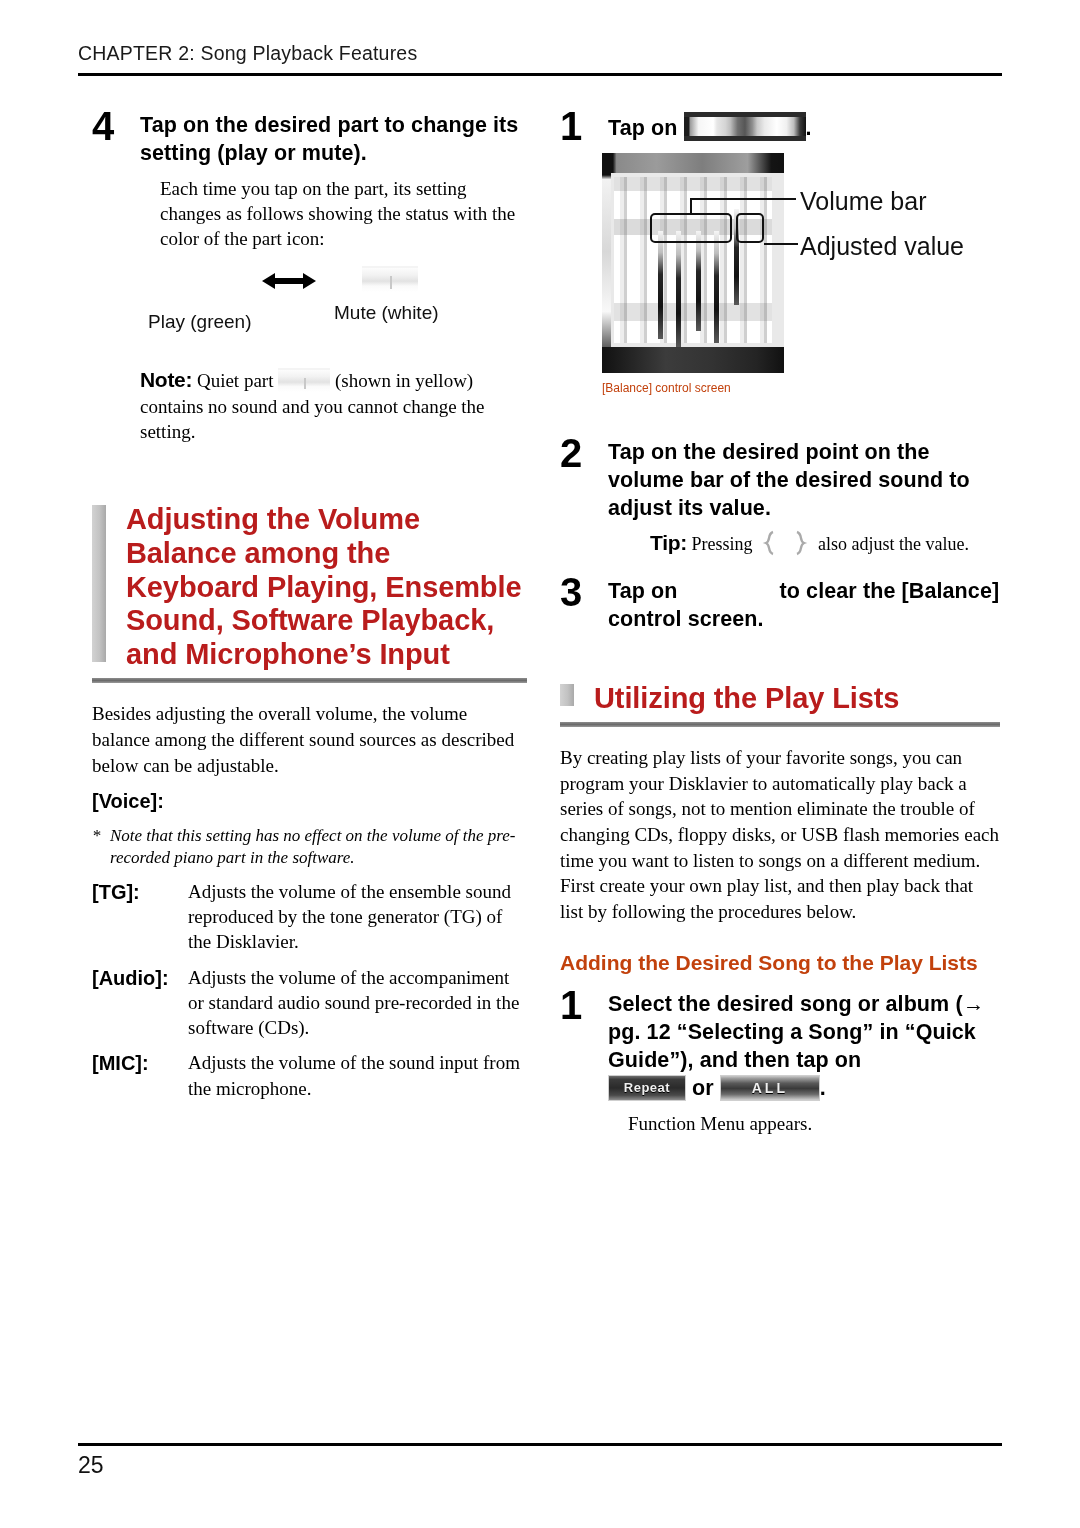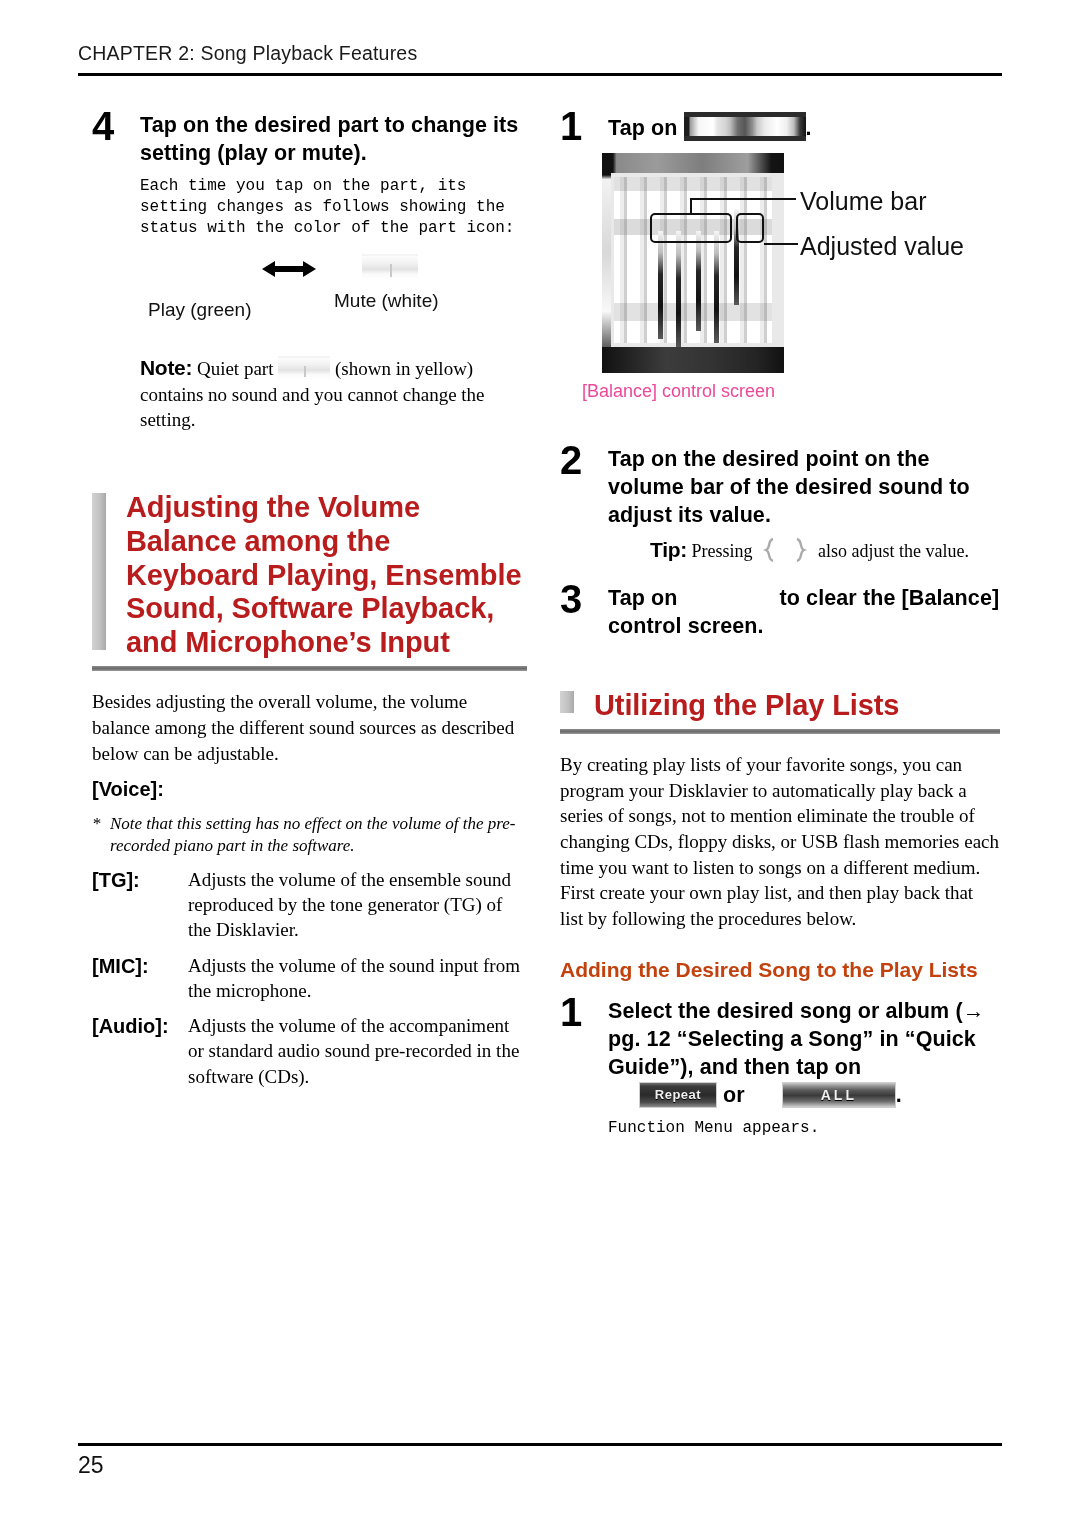--- a/index.html
+++ b/index.html
@@ -49,24 +49,25 @@
   }
   .step-title {
     font-family: "Liberation Sans", sans-serif;
     font-weight: bold;
     font-size: 21.5px;
     line-height: 1.30;
     letter-spacing: .1px;
     color: #000;
   }
   .step-body {
-    font-family: Liberation Mono, monospace;
-    font-size: 16px;
+    font-family: Liberation Serif, serif;
+    font-size: 19px;
     line-height: 1.33;
     margin-top: 8px;
+    margin-left: 20px;
   }
 
   
   .body-text {
     font-family: "Liberation Serif", serif;
     font-size: 19px;
     line-height: 1.35;
   }
 
   
@@ -232,36 +233,35 @@
 
   
   .icon-key {
     display: inline-block;
     vertical-align: -6px;
     height: 26px;
     position: relative;
     background: linear-gradient(to bottom, #6f6f6f 0%, #3b3b3b 14%, #2a2a2a 50%, #4a4a4a 80%, #8d8d8d 100%);
     padding: 0;
     border: 1px solid #cfcfcf;
-    margin-left: 31px;
   }
   .icon-key .keytext {
     position: absolute;
     left: 0; right: 0; top: 50%;
     transform: translateY(-50%);
     text-align: center;
     font-family: "Liberation Sans", sans-serif;
     font-weight: bold;
     font-size: 13px;
     letter-spacing: .5px;
     color: #f0f0f0;
     text-shadow: 0 1px 0 #000;
   }
   .icon-key.repeat { width: 78px; }
-  .icon-key.all    { width: 114px;
+  .icon-key.all    { width: 100px;
     background: linear-gradient(to bottom,#c9c9c9 0%,#9d9d9d 10%,#5a5a5a 30%,#3a3a3a 52%,#6a6a6a 76%,#d0d0d0 100%); }
   .icon-key.all .keytext { font-size: 14px; letter-spacing: 3px; }
 
   
   .figure { position: relative; margin-top: 10px; }
   .lcd {
     position: relative;
     width: 182px; height: 220px;
     margin-left: 42px;
     background: #e9e9e9;
@@ -299,25 +299,25 @@
   }
   .callout-line { position: absolute; background: #111; }
   .callout-label {
     position: absolute;
     font-family: "Liberation Sans", sans-serif;
     font-size: 25px;
     color: #111;
     white-space: nowrap;
   }
   .fig-caption {
-    margin-left: 22px;
+    margin-left: 42px;
     margin-top: 8px;
     font-family: "Liberation Sans", sans-serif;
-    font-size: 18px;
-    color: #ec4899;
+    font-size: 12px;
+    color: #c2410c;
   }
   .small-label {
     font-family: "Liberation Sans", sans-serif;
     font-size: 19px;
     color: #111;
   }
 
   
   .legend {
     margin-top: 14px;
@@ -395,27 +395,27 @@
         <span class="star">*</span>
         <span>Note that this setting has no effect on the volume of the pre-recorded piano part in the software.</span>
       </div>
 
       <div class="defrow">
         <div class="defterm">[TG]:</div>
         <div class="defdesc">Adjusts the volume of the ensemble sound reproduced by the tone generator (TG) of the Disklavier.</div>
       </div>
 
       <div class="defrow">
+        <div class="defterm">[Audio]:</div>
+        <div class="defdesc">Adjusts the volume of the accompaniment or standard audio sound pre-recorded in the software (CDs).</div>
+      </div>
+
+      <div class="defrow">
         <div class="defterm">[MIC]:</div>
         <div class="defdesc">Adjusts the volume of the sound input from the microphone.</div>
-      </div>
-
-      <div class="defrow">
-        <div class="defterm">[Audio]:</div>
-        <div class="defdesc">Adjusts the volume of the accompaniment or standard audio sound pre-recorded in the software (CDs).</div>
       </div>
 
     </div>
   </div>
 
   <div class="col-right">
 
     <div class="step">
       <div class="step-num">1</div>
       <div class="step-title">

